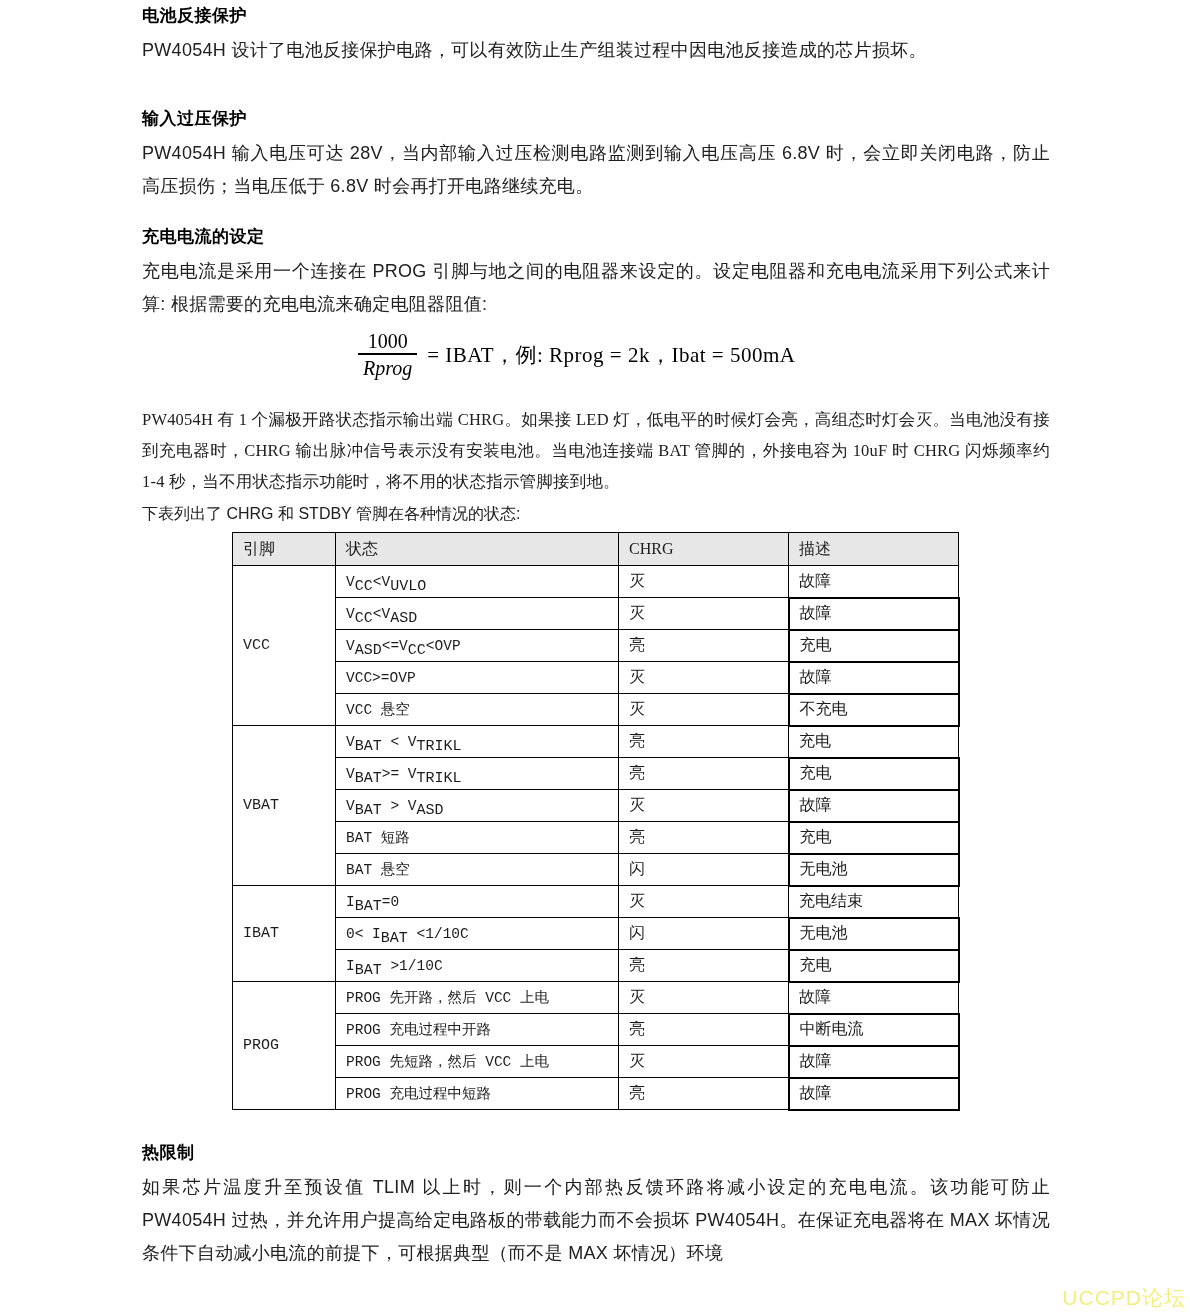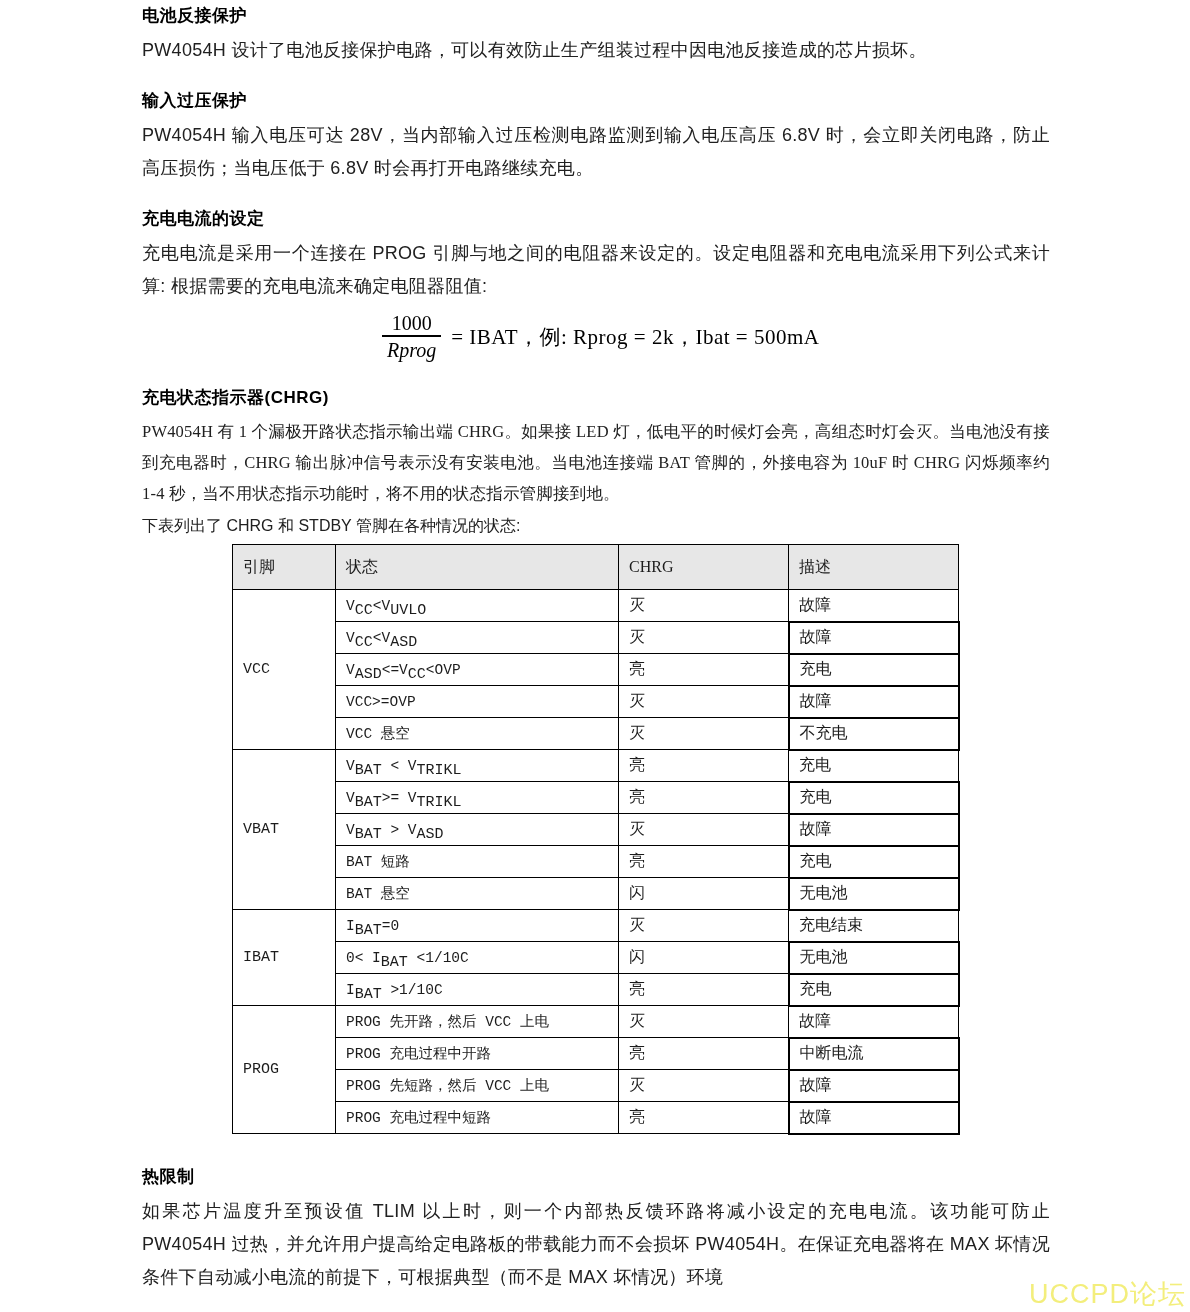--- a/index.html
+++ b/index.html
@@ -39,40 +39,39 @@
     font-size: 16.5px;
     line-height: 31px;
     letter-spacing: 0.2px;
   }
   .table-intro {
     font-size: 16px;
     line-height: 29px;
     margin-top: 2px;
     color: #202020;
   }
-  #sec-input-ovp   { margin-top: 22px; }
+  #sec-input-ovp   { margin-top: 40px; }
   #sec-charge-current { margin-top: 22px; }
   #sec-chrg        { margin-top: 24px; }
   #sec-thermal     { margin-top: 30px; }
 
   .formula {
     margin: 8px 0 10px 216px;
     display: flex;
     align-items: center;
     font-family: "Liberation Serif", serif;
     font-size: 21px;
     color: #000;
   }
   .frac {
     display: inline-flex;
     flex-direction: column;
     align-items: center;
     margin-right: 10px;
     line-height: 1.2;
-    margin-left: 24px;
   }
   .frac .num { font-style: normal; font-size: 20px; padding: 0 8px; }
   .frac .den { font-style: italic; font-size: 20px; border-top: 2px solid #000; padding: 1px 5px 0; }
   .formula-rhs { letter-spacing: 0.5px; }
 
   .chrg-table {
     border-collapse: collapse;
     table-layout: fixed;
     width: 726px;
     margin: 4px 0 0 90px;
@@ -83,21 +82,21 @@
     vertical-align: middle;
     padding: 0 4px 0 10px;
     overflow: hidden;
     white-space: nowrap;
   }
   .chrg-table th {
     background: #e7e7e7;
     font-family: "Liberation Serif", serif;
     font-weight: normal;
     font-size: 16px;
-    height: 45px;
+    height: 33px;
   }
   .chrg-table td { height: 32px; }
   .pin-cell {
     font-family: "Liberation Mono", "DejaVu Sans Mono", monospace;
     font-size: 15px;
     padding-left: 12px;
   }
   .state-cell {
     font-family: "Liberation Mono", "DejaVu Sans Mono", monospace;
     font-size: 14.5px;
@@ -106,21 +105,21 @@
   .chrg-cell, .desc-cell {
     font-family: "Liberation Serif", serif;
     font-size: 16px;
   }
   .desc-cell.thick { border: 2px solid #000000; }
 
   .watermark {
     position: absolute;
     right: 4px;
     bottom: 0px;
-    font-size: 27px;
+    font-size: 21px;
     font-family: "Liberation Sans", sans-serif;
     color: #f3ee7c;
     letter-spacing: 1px;
     white-space: nowrap;
   }
 </style>
 </head>
 <body>
 
 <div class="page">
@@ -142,21 +141,20 @@
       <div class="formula">
         <span class="frac">
           <span class="num">1000</span>
           <span class="den">Rprog</span>
         </span>
         <span class="formula-rhs">= IBAT，例:  Rprog = 2k，Ibat = 500mA</span>
       </div>
     </section>
 
     <section id="sec-chrg">
-      <h3 class="sec-heading">充电状态指示器(CHRG)</h3>
       <p class="body-text serif-body">PW4054H 有 1 个漏极开路状态指示输出端 CHRG。如果接 LED 灯，低电平的时候灯会亮，高组态时灯会灭。当电池没有接到充电器时，CHRG 输出脉冲信号表示没有安装电池。当电池连接端 BAT 管脚的，外接电容为 10uF 时 CHRG 闪烁频率约 1-4 秒，当不用状态指示功能时，将不用的状态指示管脚接到地。</p>
       <p class="table-intro">下表列出了 CHRG 和 STDBY 管脚在各种情况的状态:</p>
 
       <table class="chrg-table">
         <colgroup>
           <col style="width:103px">
             <col style="width:283px">
             <col style="width:170px">
             <col style="width:170px">
         </colgroup>

